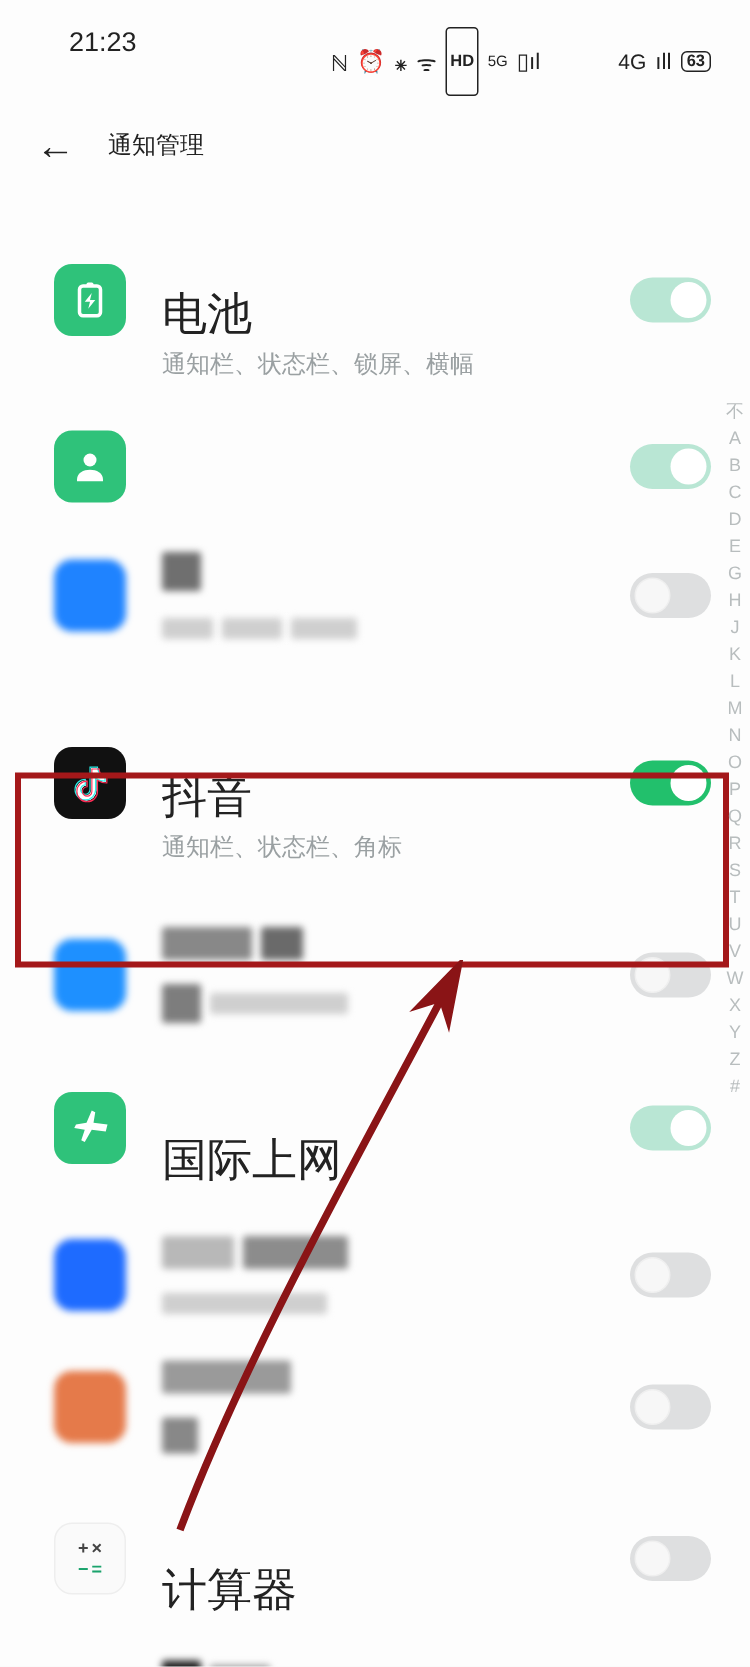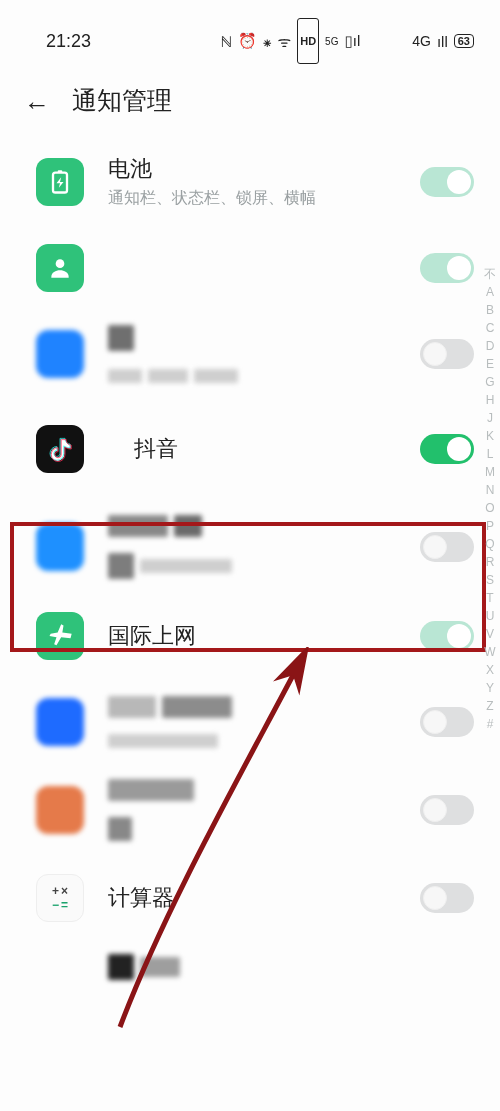--- a/index.html
+++ b/index.html
@@ -13,21 +13,21 @@
     position: relative;
     width: 500px;
     height: 1111px;
     background: #fdfdfd;
     padding-top: 10px;
   }
   
   .status-bar {
     display: flex;
     justify-content: space-between;
-    align-items: center;
+    align-items: flex-start;
     padding: 8px 26px 14px 46px;
     font-size: 18px;
     font-weight: 500;
     color: #222;
     gap: 44px;
   }
   .status-right { display: flex; gap: 6px; align-items: center; font-size: 15px; }
   .status-right span { display: inline-flex; align-items: center; }
   .bat {
     display: inline-flex; align-items: center; gap: 2px;
@@ -35,38 +35,38 @@
     font-size: 11px; font-weight: 600;
   }
   
   .header {
     display: flex;
     align-items: center;
     padding: 6px 20px 22px 24px;
     gap: 22px;
   }
   .back-arrow { font-size: 26px; line-height: 1; }
-  .title { font-size: 25px; font-weight: 500; }
+  .title { font-size: 16px; font-weight: 500; }
   
   .list { position: relative; }
   .row {
     display: flex;
     align-items: center;
     padding: 14px 26px 14px 36px;
     min-height: 86px;
   }
   .row .icon {
     width: 48px; height: 48px; border-radius: 12px;
     flex: 0 0 48px;
     display: flex; align-items: center; justify-content: center;
     font-size: 24px; color: #fff;
     margin-right: 24px;
   }
   .row .text { flex: 1 1 auto; min-width: 0; }
-  .app-name { font-size: 22px; color: #222; line-height: 1.3; }
+  .app-name { font-size: 30px; color: #222; line-height: 1.3; margin-top: 44px; }
   .app-desc { font-size: 16px; color: #9aa0a2; margin-top: 4px; }
   .toggle {
     flex: 0 0 54px; width: 54px; height: 30px; border-radius: 15px;
     position: relative;
   }
   .toggle .knob {
     position: absolute; top: 3px; width: 24px; height: 24px;
     border-radius: 50%; background: #fff;
   }
   .toggle.on-light { background: #b9e6d4; }
@@ -189,30 +189,31 @@
         <div style="width:100%;height:6px"></div>
         <i class="d" style="width:34px"></i>
           <i class="d" style="width:40px"></i>
           <i class="d" style="width:44px"></i>
       </div>
       <div class="toggle off">
           <div class="knob"></div>
         </div>
     </div>
 
-    <div class="row" style="padding-top:28px;padding-bottom:28px;gap:26px;">
+    <div class="row" style="padding-top:28px;padding-bottom:28px;">
       <div class="icon ic-douyin">
         <svg width="30" height="30" viewBox="0 0 48 48">
             <path d="M33 10c1 4 4 7 8 7v6c-4 0-7-1-10-3v12a11 11 0 1 1-11-11v6a5 5 0 1 0 5 5V8h8v2z" fill="#fff"></path>
             <path d="M33 10c1 4 4 7 8 7v6c-4 0-7-1-10-3v12a11 11 0 1 1-11-11v6a5 5 0 1 0 5 5V8h8v2z" fill="none" stroke="#2af0ea" stroke-width="1.2" transform="translate(-1,-1)"></path>
             <path d="M33 10c1 4 4 7 8 7v6c-4 0-7-1-10-3v12a11 11 0 1 1-11-11v6a5 5 0 1 0 5 5V8h8v2z" fill="none" stroke="#fe2c55" stroke-width="1.2" transform="translate(1,1)"></path>
           </svg>
       </div>
       <div class="text">
         <div class="app-name">抖音</div>
+        <div class="app-desc">通知栏、状态栏、角标</div>
       </div>
       <div class="toggle on">
           <div class="knob"></div>
         </div>
     </div>
 
     <div class="row">
       <div class="icon ic-blurblue2"></div>
       <div class="text blur-label">
         <i style="width:60px;height:22px;background:#888"></i>

